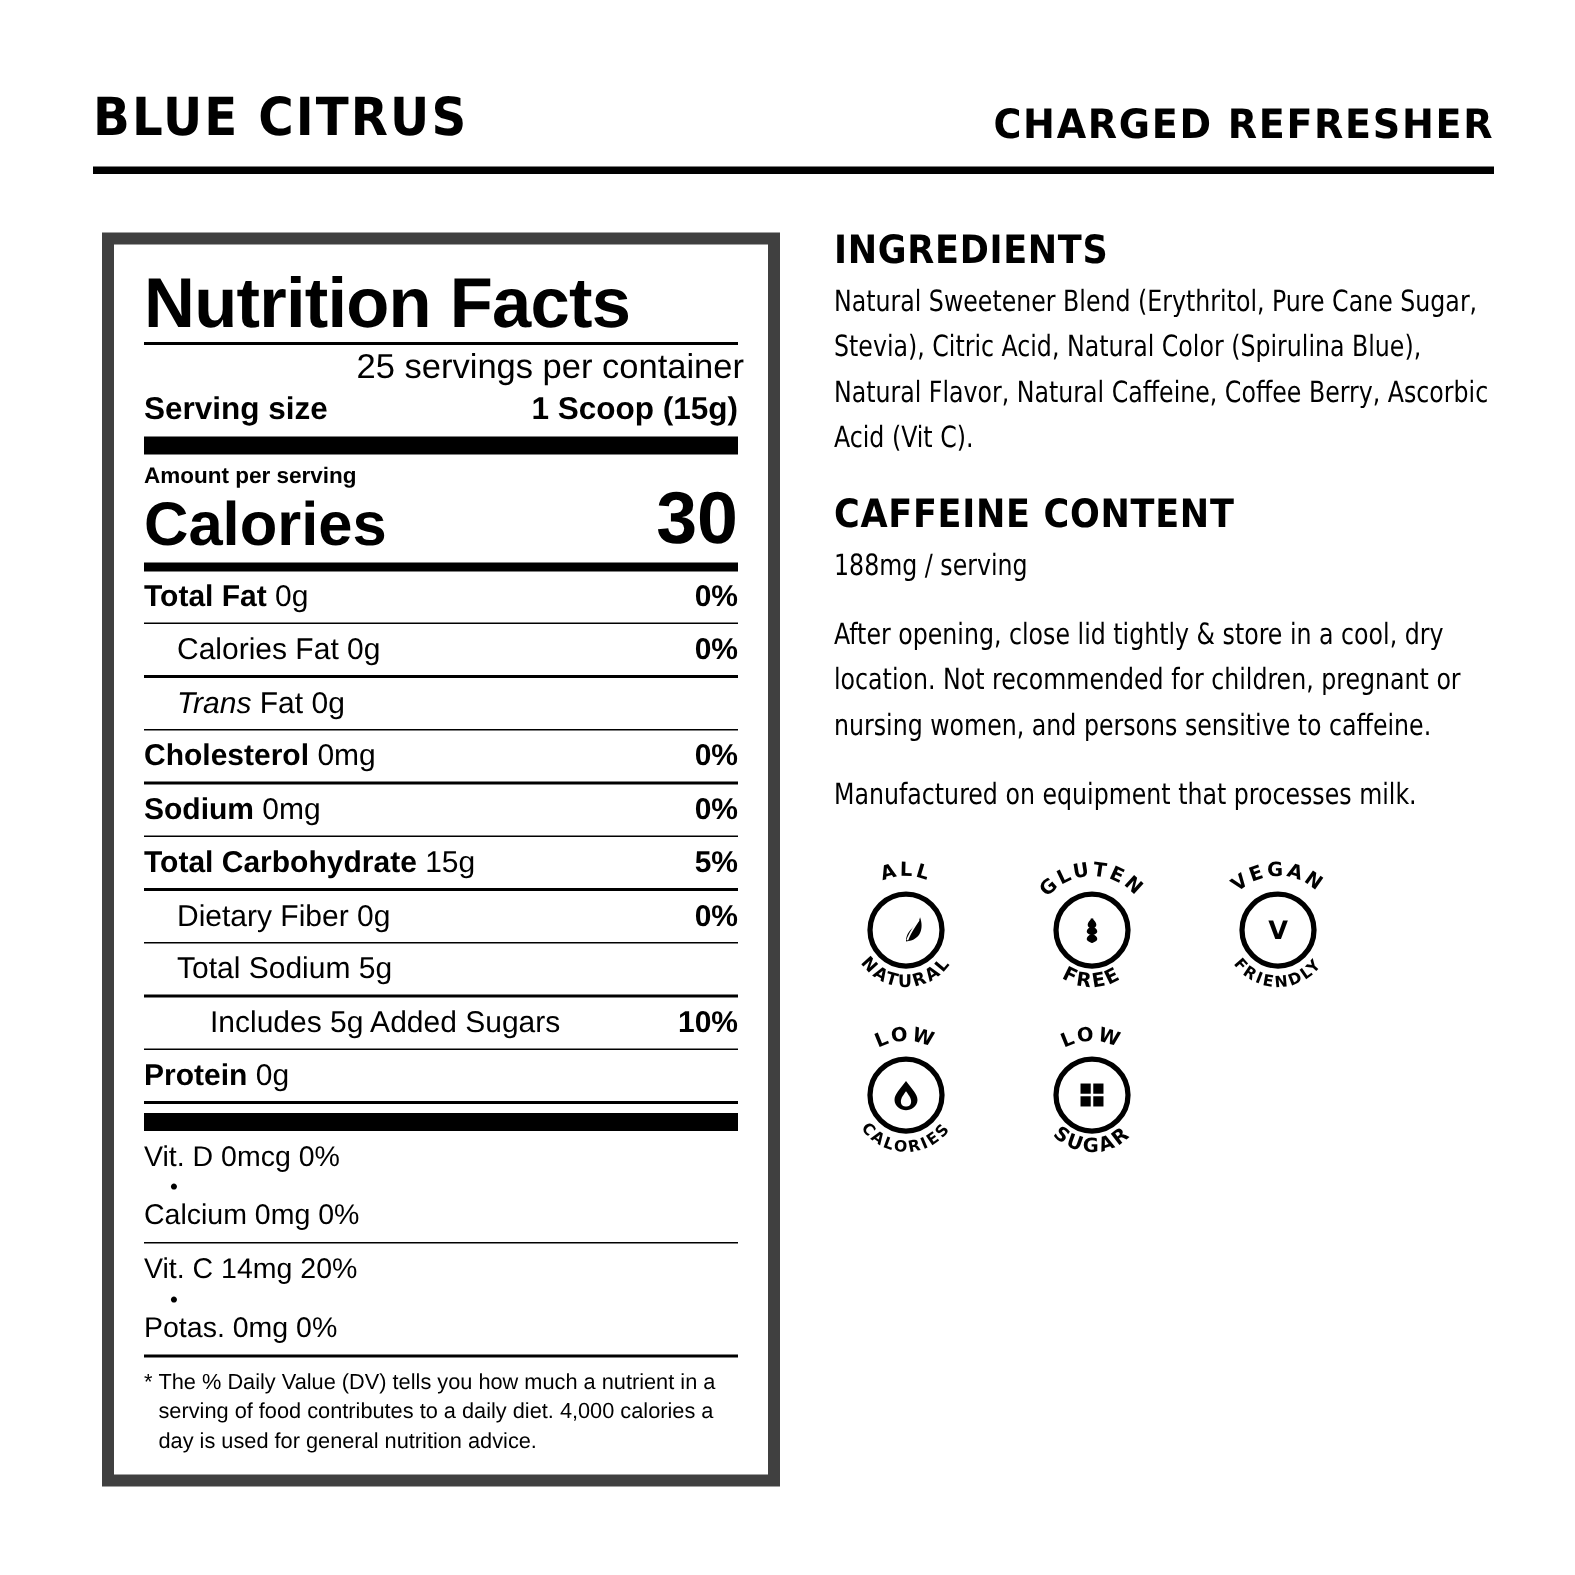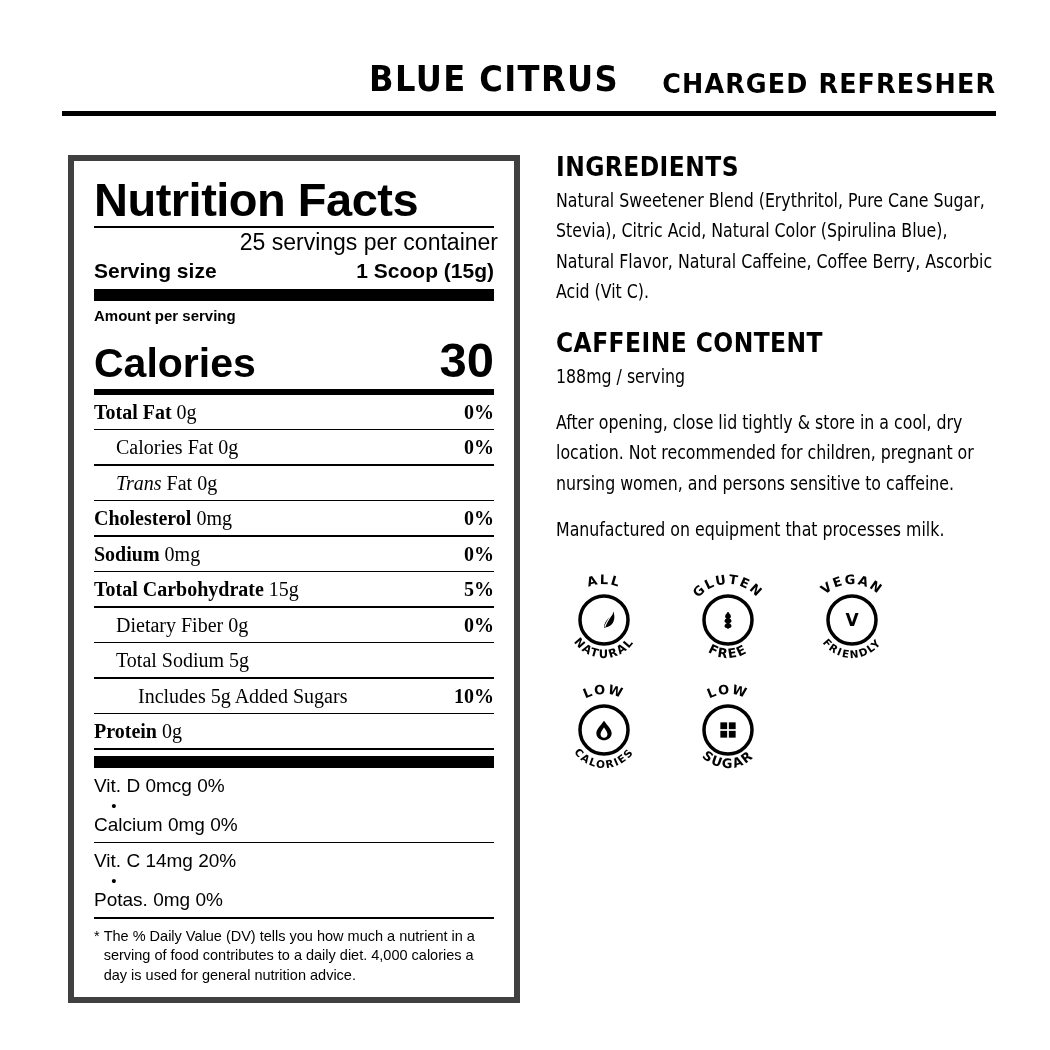--- a/index.html
+++ b/index.html
@@ -17,21 +17,21 @@
   }
 
   
   .header {
     position: absolute;
     left: 62px; top: 62px; width: 934px;
   }
   .header-row {
     display: flex;
     align-items: flex-end;
-    justify-content: flex-end;
+    justify-content: space-between;
   }
   .flavor-title {
     font-family: "DejaVu Sans", sans-serif;
     font-weight: 700;
     font-size: 35px;
     letter-spacing: 1.5px;
     transform: scaleX(0.92);
     transform-origin: left bottom;
     line-height: 1;
   }
@@ -49,21 +49,21 @@
     height: 5px;
     background: #000;
     width: 934px;
   }
 
   
   .nf-panel {
     position: absolute;
     left: 68px; top: 155px;
     width: 452px;
-    border: 6px solid #404040;
+    border: 8px solid #404040;
     background: #fff;
     padding: 10px 16px 12px 16px;
   }
   .nf-title {
     font-family: "Liberation Sans", sans-serif;
     font-weight: 700;
     font-size: 47px;
     letter-spacing: -0.5px;
     line-height: 1.05;
     margin: 4px 0 2px 4px;
@@ -88,21 +88,21 @@
   .rule-med {
     height: 6px; background: #000;
     margin: 4px 4px 0 4px;
   }
   .rule-thin {
     height: 1.5px; background: #000;
     margin: 0 4px;
   }
   .amount-label {
     font-size: 15px; font-weight: 700;
-    margin: 6px 4px 16px 4px;
+    margin: 6px 4px 0 4px;
   }
   .cal-row {
     display: flex;
     align-items: flex-end;
     justify-content: space-between;
     margin: -4px 4px 2px 4px;
   }
   .cal-label {
     font-size: 41px; font-weight: 700;
     line-height: 1.05;
@@ -115,21 +115,20 @@
     text-align: right;
     font-size: 16px; font-weight: 700;
     margin: 4px 4px 3px 4px;
   }
   .nrow {
     display: flex;
     justify-content: space-between;
     align-items: center;
     font-size: 20px;
     padding: 6px 4px 5px 4px;
-    font-family: Liberation Serif, serif;
   }
   .nrow .nm { white-space: nowrap; }
   .nrow .dv { font-weight: 700; }
   .bold { font-weight: 700; }
   .ital { font-style: italic; font-weight: 400; }
   .ind1 { padding-left: 26px; }
   .ind2 { padding-left: 48px; }
   .vit-row {
     display: flex;
     align-items: baseline;

